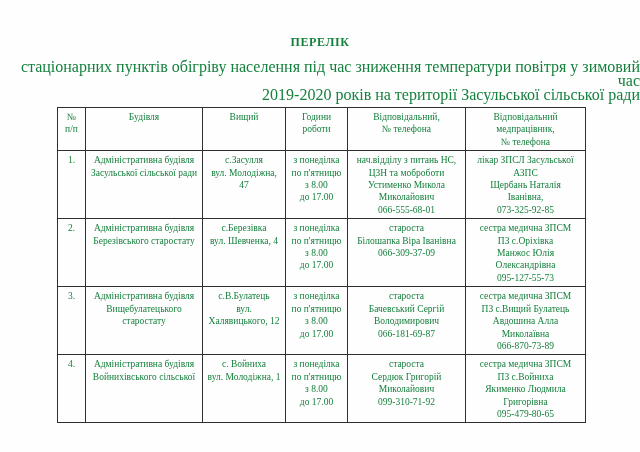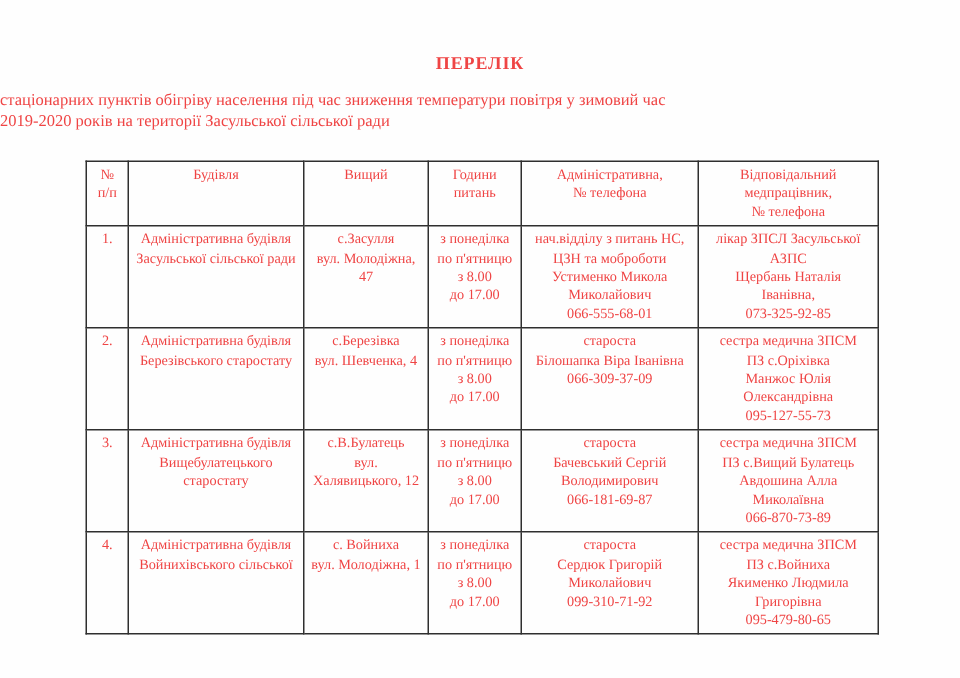--- a/index.html
+++ b/index.html
@@ -6,40 +6,40 @@
     margin: 0;
     padding: 0;
     background: #ffffff;
   }
   .page {
     position: relative;
     width: 640px;
     height: 452px;
     background: #fefefe;
     font-family: "Liberation Serif", "DejaVu Serif", serif;
-    color: #ef4444;
+    color: #15803d;
     overflow: hidden;
   }
   .doc-title {
     position: absolute;
     top: 35px;
     left: 0;
     width: 100%;
     text-align: center;
     font-size: 12px;
     font-weight: bold;
     letter-spacing: 0.6px;
   }
   .doc-subtitle {
     position: absolute;
     top: 60px;
     left: 0;
     width: 100%;
-    text-align: left;
-    font-size: 11px;
+    text-align: right;
+    font-size: 16px;
     line-height: 14px;
     white-space: pre-line;
   }
   table.points {
     position: absolute;
     left: 57px;
     top: 107px;
     width: 528px;
     border-collapse: collapse;
     table-layout: fixed;
@@ -86,22 +86,22 @@
         <col class="c-resp">
         <col class="c-med">
     </colgroup>
     <tbody>
       <tr class="r-head">
         <th>№
 п/п</th>
         <th>Будівля</th>
         <th>Вищий</th>
         <th>Години
-питань</th>
-        <th>Адміністративна,
+роботи</th>
+        <th>Відповідальний,
 № телефона</th>
         <th>Відповідальний
 медпрацівник,
 № телефона</th>
       </tr>
       <tr class="r-1">
         <td>1.</td>
         <td>Адміністративна будівля Засульської сільської ради</td>
         <td>с.Засулля
 вул. Молодіжна,

